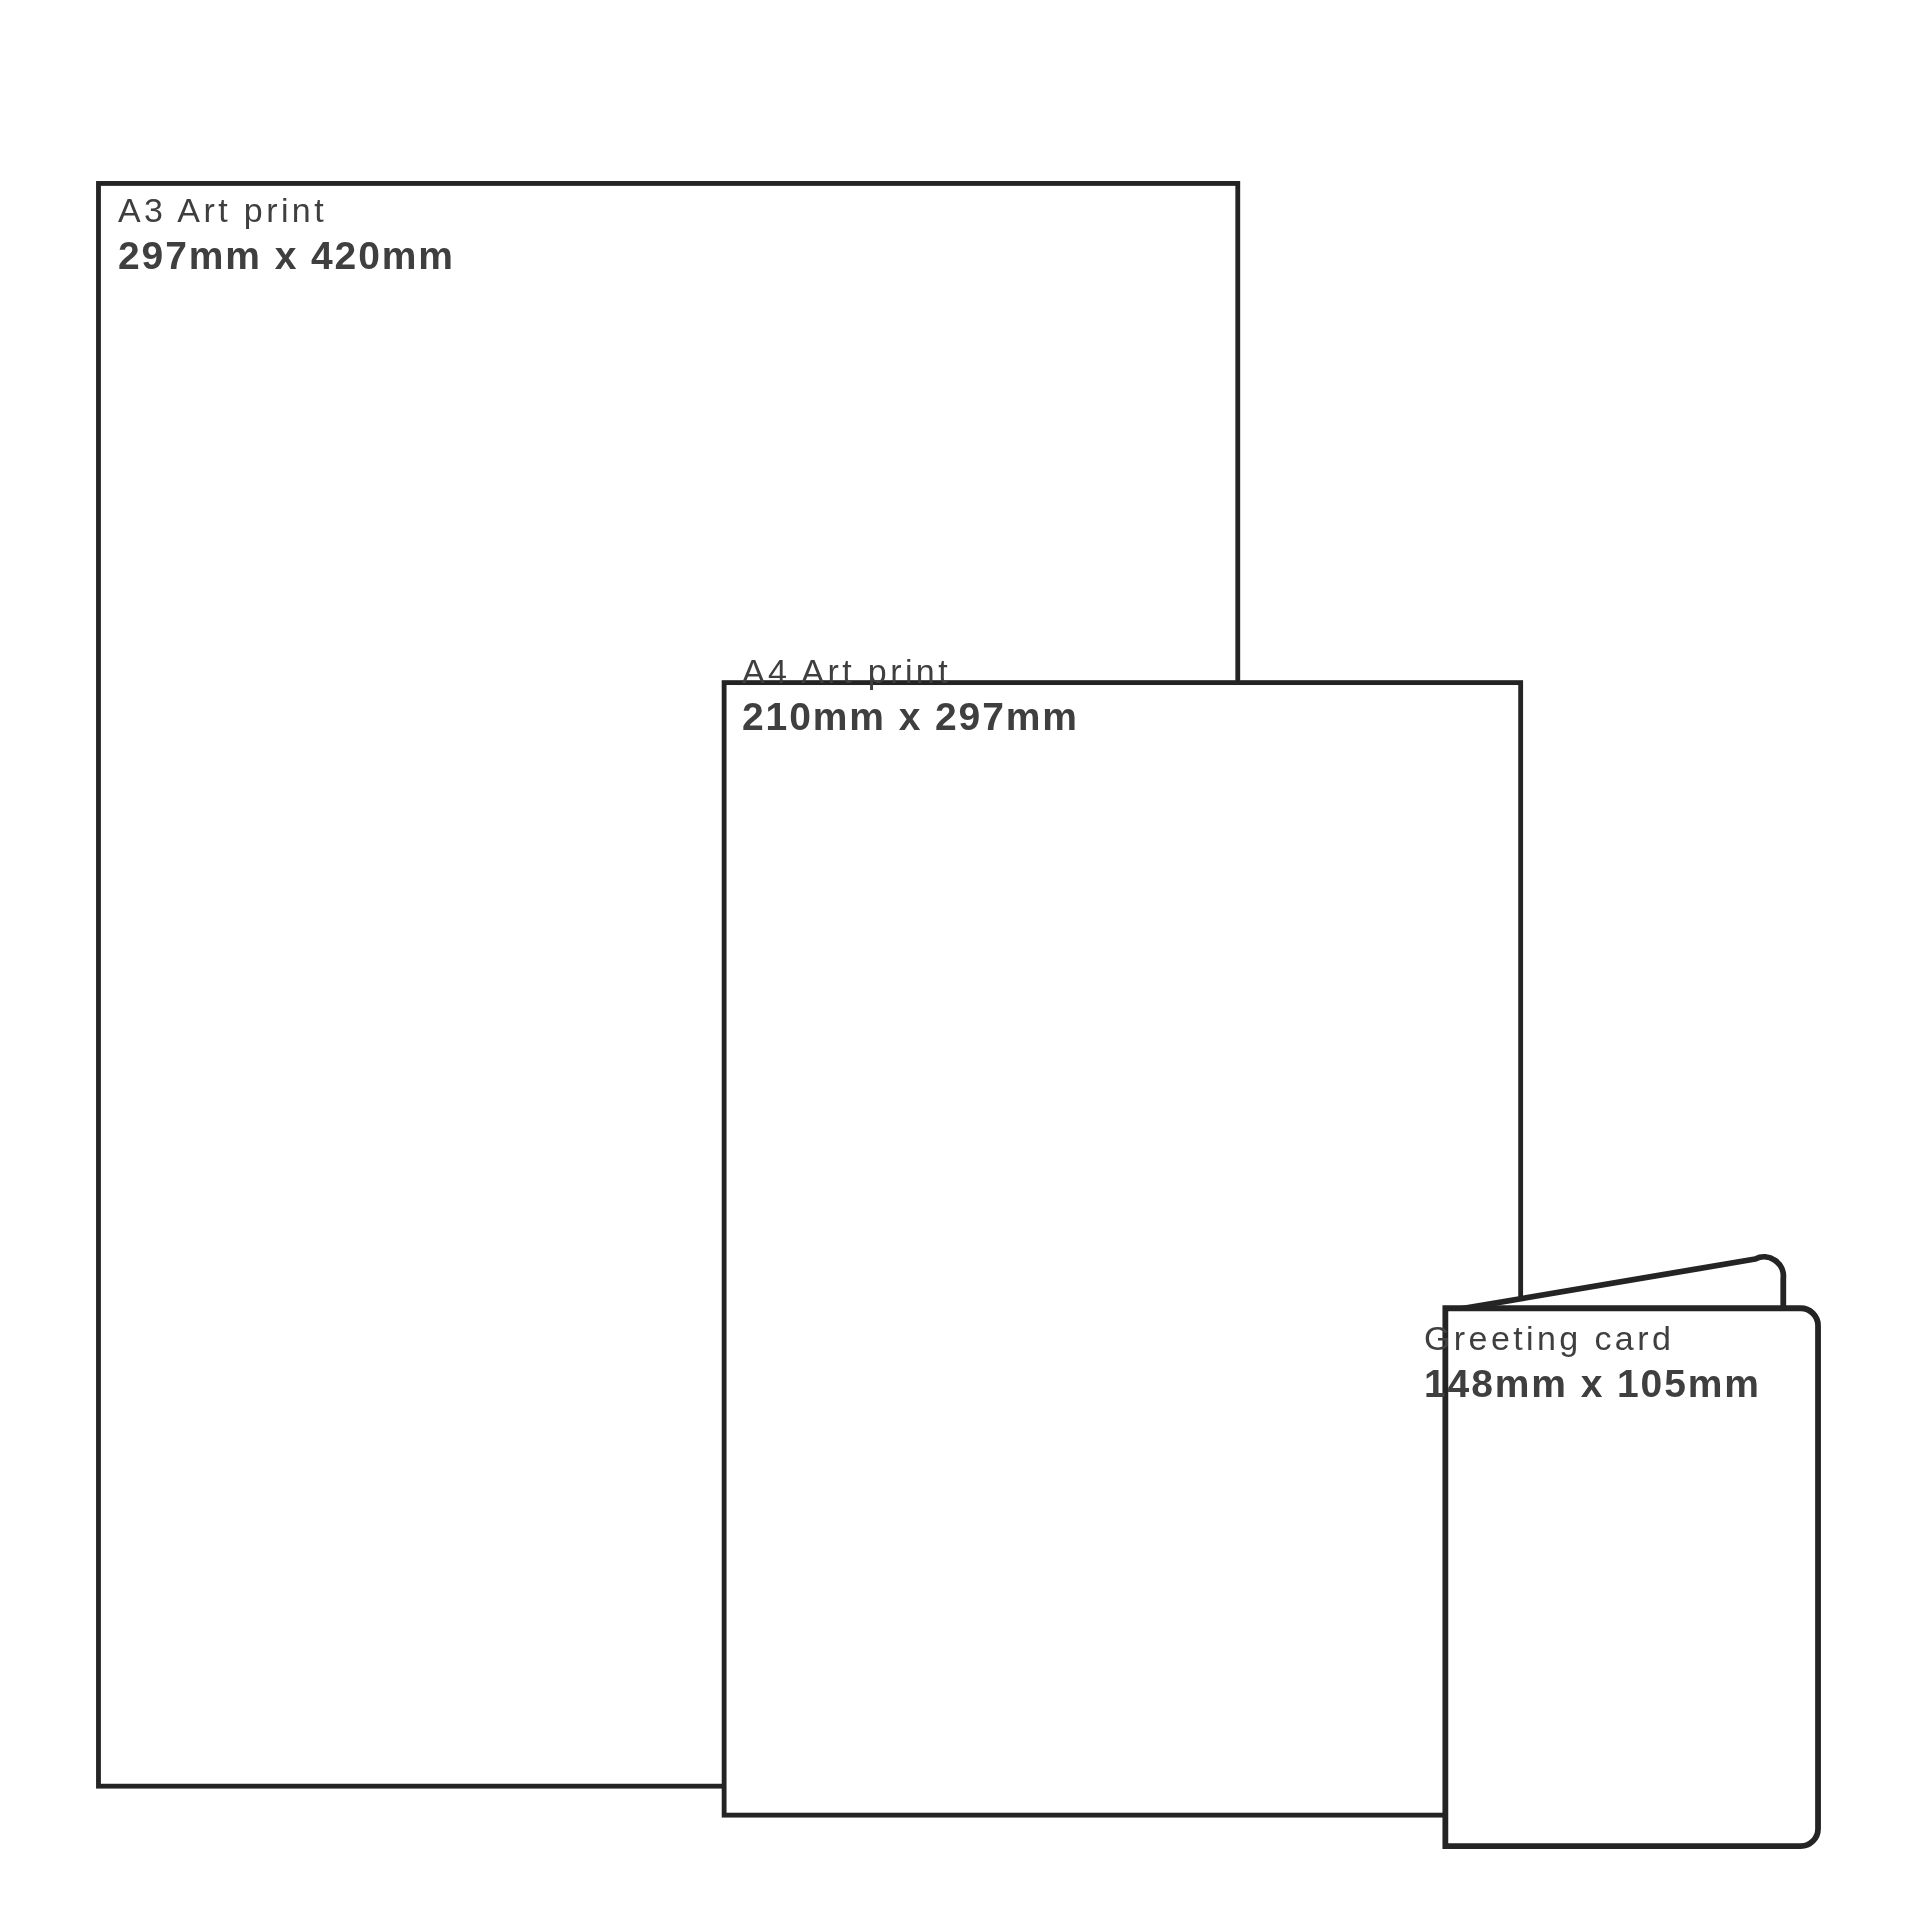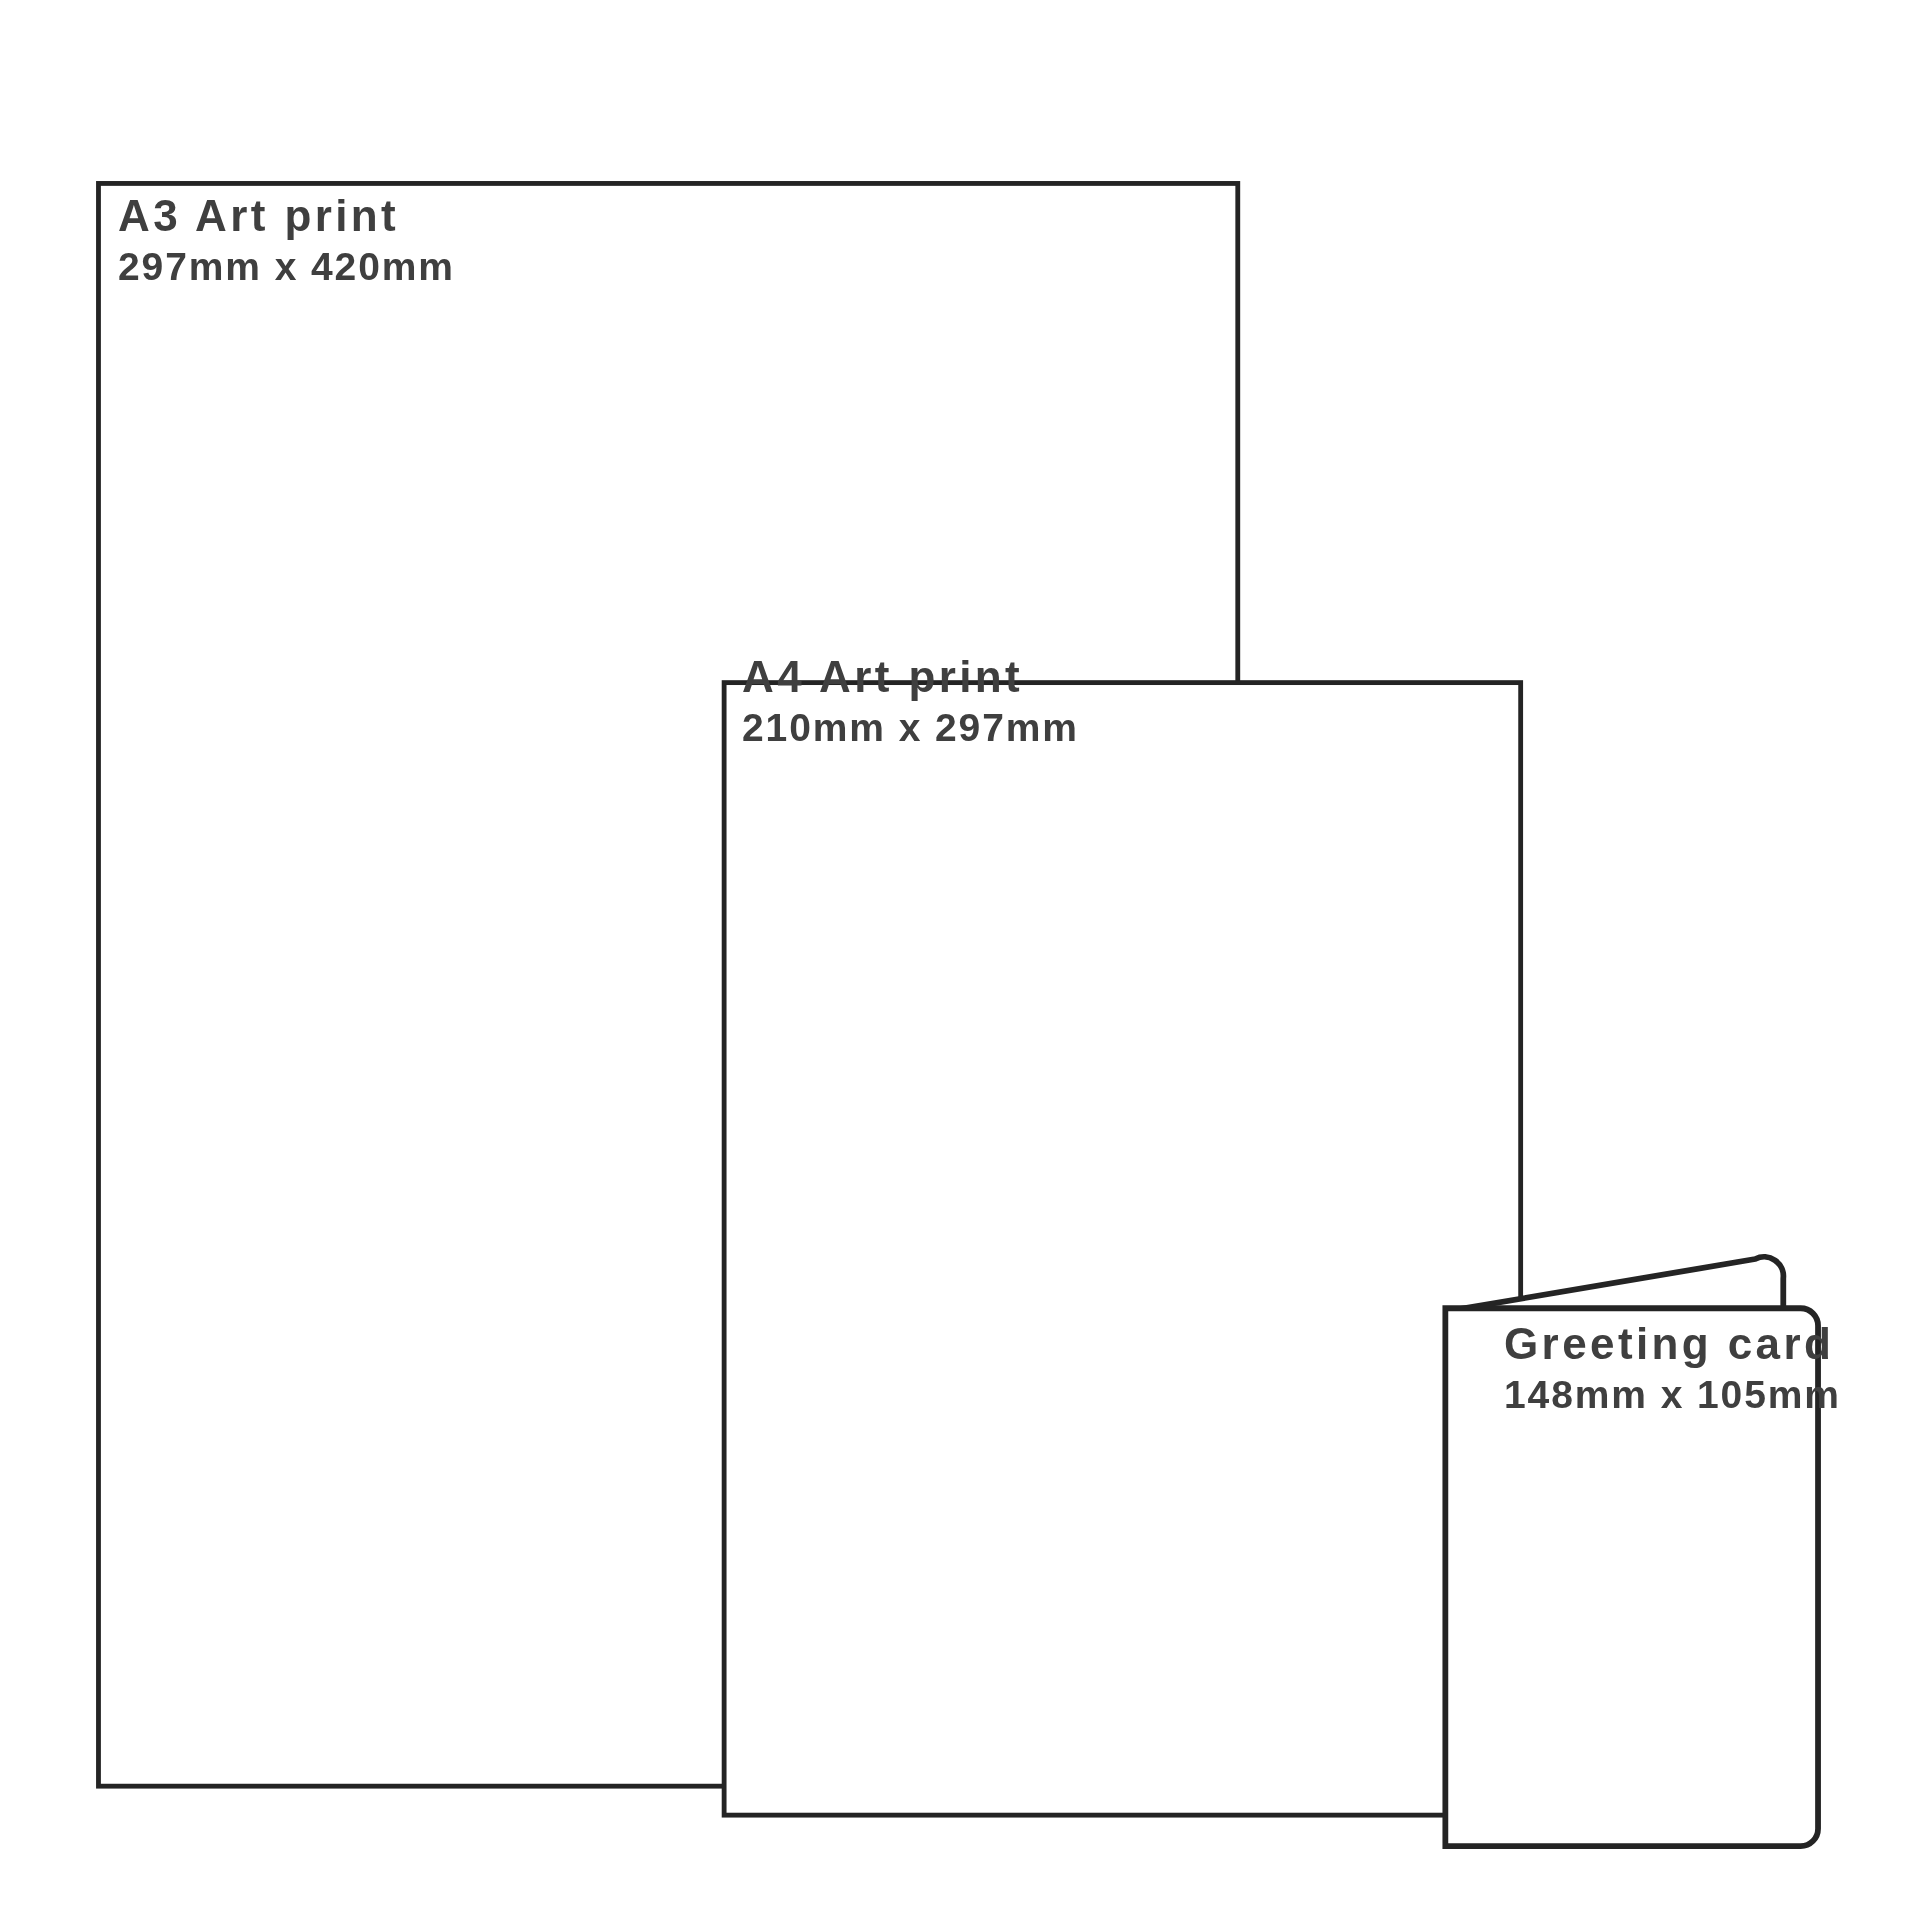--- a/index.html
+++ b/index.html
@@ -24,35 +24,35 @@
   }
   .label {
     position: absolute;
     display: flex;
     flex-direction: column;
     color: #3f3f3f;
     pointer-events: none;
     white-space: nowrap;
   }
   .label .title {
-    font-size: 44px;
-    font-weight: 700;
+    font-size: 34px;
+    font-weight: 400;
     letter-spacing: 3.4px;
     line-height: 1.05;
   }
   .label .dims {
     font-size: 39px;
     font-weight: 700;
     letter-spacing: 1.9px;
     line-height: 1.15;
     margin-top: 5.8px;
   }
   .label-a3   { left: 118px;  top: 193px;  }
   .label-a4   { left: 742px;  top: 654px;  }
-  .label-card { left: 1504px; top: 1321px; }
+  .label-card { left: 1424px; top: 1321px; }
 </style>
 </head>
 <body>
 
 <div id="canvas">
 
   <svg id="shapes" viewBox="0 0 2000 2000" xmlns="http://www.w3.org/2000/svg">
 
     <rect x="102" y="190" width="1180" height="1660" fill="#ffffff" stroke="#242424" stroke-width="5"></rect>
 

